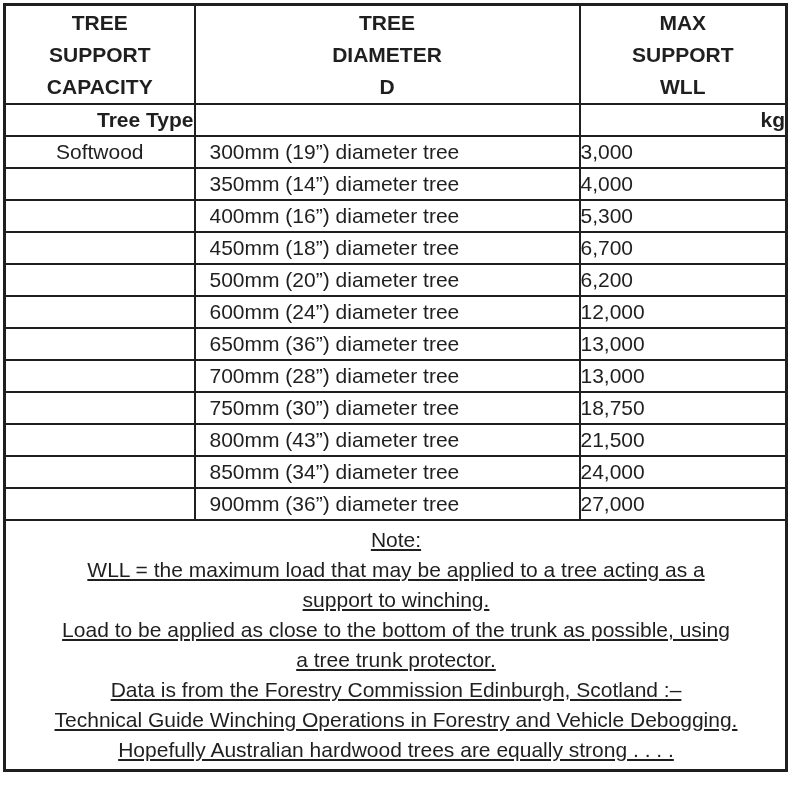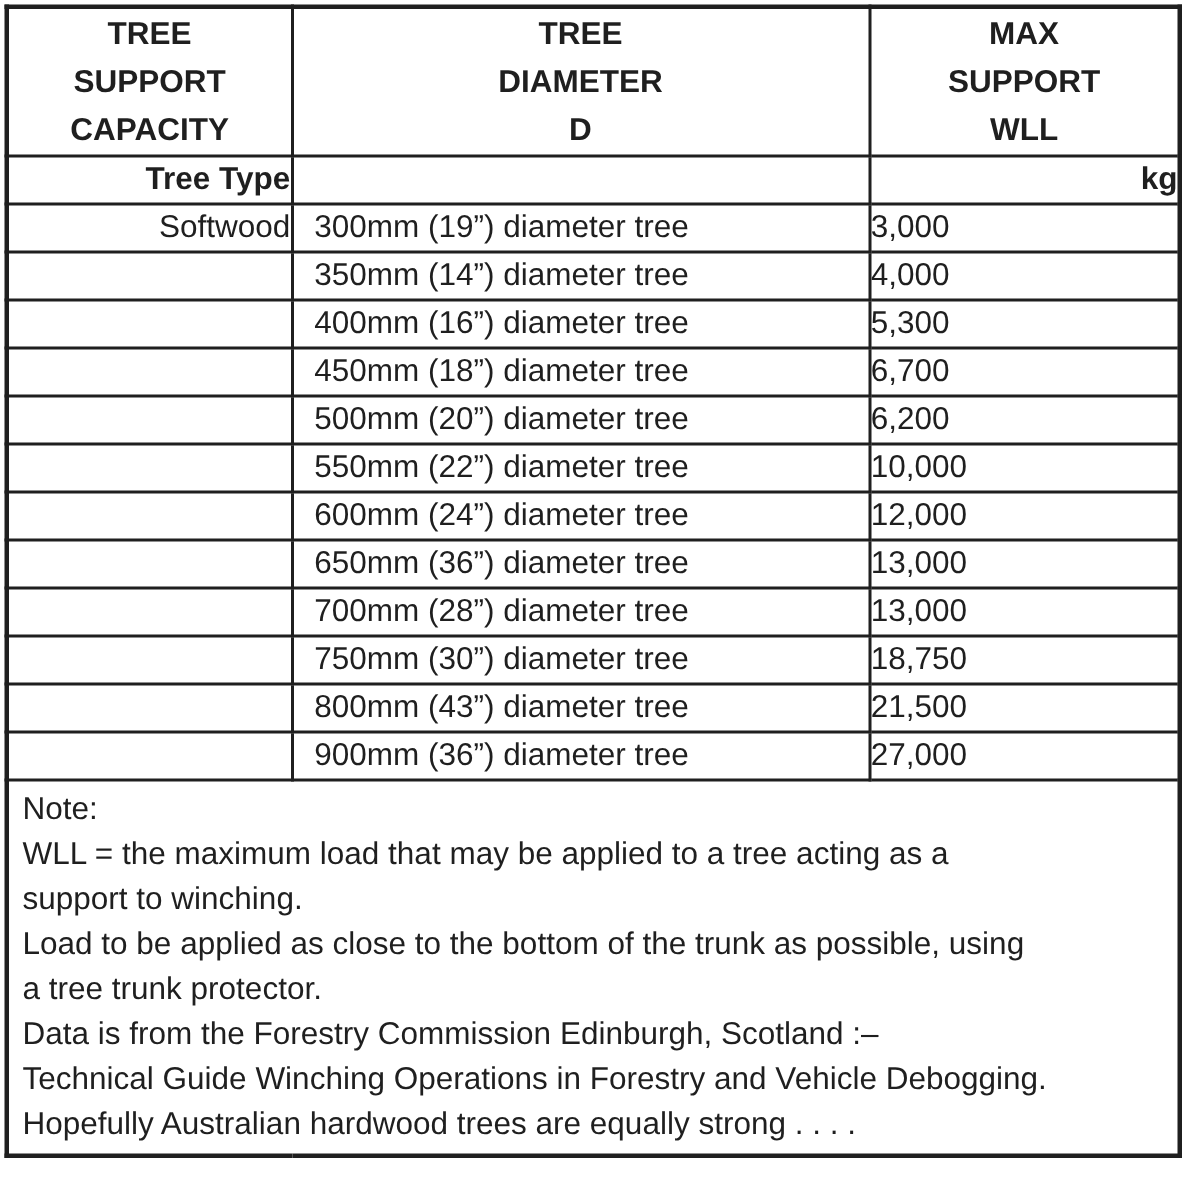--- a/index.html
+++ b/index.html
@@ -46,29 +46,30 @@
     font-weight:bold;
     text-align:center;
   }
   .header-line{line-height:32px;}
   tr.sub-row td{
     height:29px;
     font-weight:bold;
     text-align:right;
   }
   tr.data-row td{height:29px;}
-  td.cell-tree-type{text-align:right;}
+  td.cell-tree-type{text-align:center;}
   td.cell-diameter{text-align:left;padding-left:14px;}
   td.cell-wll{text-align:left;}
   td.note-cell{
     vertical-align:top;
-    text-align:left;
+    text-align:center;
     padding:4px 8px 4px 9px;
     height:238px;
     white-space:normal;
+    text-decoration:underline;
   }
   .note-line{
     font-size:21px;
     line-height:30px;
   }
 </style>
 </head>
 <body>
 
 <div class="page">
@@ -122,25 +123,20 @@
           <td class="cell-diameter">450mm (18”) diameter tree</td>
           <td class="cell-wll">6,700</td>
         </tr>
         <tr class="data-row">
           <td class="cell-tree-type"></td>
           <td class="cell-diameter">500mm (20”) diameter tree</td>
           <td class="cell-wll">6,200</td>
         </tr>
         <tr class="data-row">
           <td class="cell-tree-type"></td>
-          <td class="cell-diameter">550mm (22”) diameter tree</td>
-          <td class="cell-wll">10,000</td>
-        </tr>
-        <tr class="data-row">
-          <td class="cell-tree-type"></td>
           <td class="cell-diameter">600mm (24”) diameter tree</td>
           <td class="cell-wll">12,000</td>
         </tr>
         <tr class="data-row">
           <td class="cell-tree-type"></td>
           <td class="cell-diameter">650mm (36”) diameter tree</td>
           <td class="cell-wll">13,000</td>
         </tr>
         <tr class="data-row">
           <td class="cell-tree-type"></td>
@@ -152,20 +148,25 @@
           <td class="cell-diameter">750mm (30”) diameter tree</td>
           <td class="cell-wll">18,750</td>
         </tr>
         <tr class="data-row">
           <td class="cell-tree-type"></td>
           <td class="cell-diameter">800mm (43”) diameter tree</td>
           <td class="cell-wll">21,500</td>
         </tr>
         <tr class="data-row">
           <td class="cell-tree-type"></td>
+          <td class="cell-diameter">850mm (34”) diameter tree</td>
+          <td class="cell-wll">24,000</td>
+        </tr>
+        <tr class="data-row">
+          <td class="cell-tree-type"></td>
           <td class="cell-diameter">900mm (36”) diameter tree</td>
           <td class="cell-wll">27,000</td>
         </tr>
         <tr id="note-row">
         <td class="note-cell" id="note-cell" colspan="3">
 
         <div class="note-line">Note:</div>
             <div class="note-line">WLL = the maximum load that may be applied to a tree acting as a</div>
             <div class="note-line">support to winching.</div>
             <div class="note-line">Load to be applied as close to the bottom of the trunk as possible, using</div>

